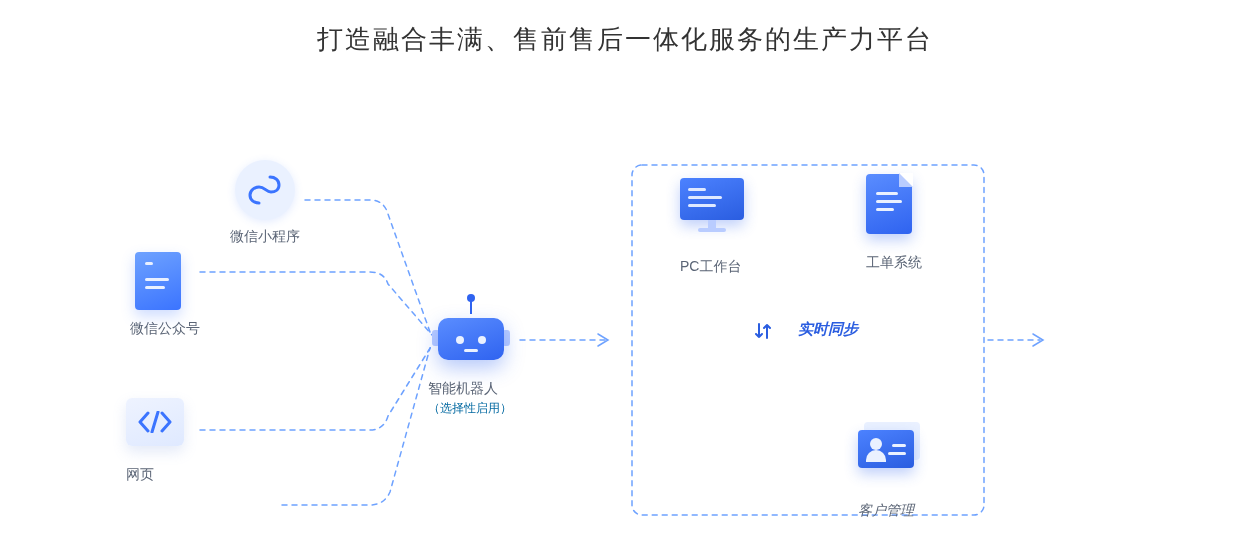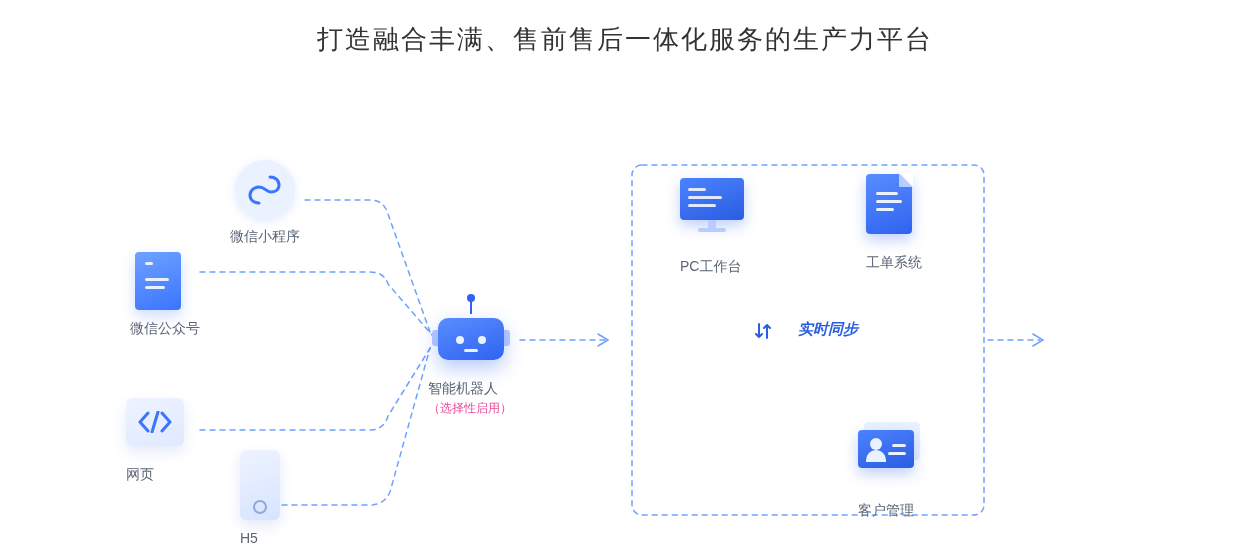--- a/index.html
+++ b/index.html
@@ -2,21 +2,21 @@
 <html><head>
 <meta charset="utf-8">
 <style>
   * { box-sizing: border-box; margin: 0; padding: 0; }
   html, body { width: 1250px; height: 545px; font-family: "PingFang SC","Microsoft YaHei","Helvetica Neue",Arial,sans-serif; background: #fff; color: #333; }
   .stage { position: relative; width: 1250px; height: 545px; overflow: hidden; }
   .title { position: absolute; top: 22px; left: 0; right: 0; text-align: center; font-size: 26px; letter-spacing: 2px; color: #333; }
   svg.connectors { position: absolute; left: 0; top: 0; pointer-events: none; }
   .node { position: absolute; text-align: left; }
   .lbl { font-size: 14px; color: #5b6576; margin-top: 8px; white-space: nowrap; }
-  .sublbl { font-size: 12px; color: #ec4899; margin-top: 2px; }
+  .sublbl { font-size: 12px; color: #0369a1; margin-top: 2px; }
 
   
   .ic { width: 60px; height: 60px; margin: 0 auto; position: relative; }
   .ic-lg { width: 72px; height: 72px; margin: 0 auto; position: relative; }
 
   
   .mp-circle { width: 60px; height: 60px; border-radius: 50%; background: #eaf1ff; position: relative; box-shadow: 0 2px 8px rgba(70,120,255,.15); }
 
   
   .doc { width: 46px; height: 58px; border-radius: 4px; background: linear-gradient(160deg,#6ea2ff,#3b74ff); position: relative; box-shadow: 0 6px 14px rgba(59,116,255,.25); }
@@ -138,26 +138,20 @@
     <div class="ic">
         <div class="webc">
       <svg width="34" height="22" viewBox="0 0 34 22">
             <path d="M10 2 L2 11 L10 20 M24 2 L32 11 L24 20 M20 1 L14 21" stroke="#3b74ff" stroke-width="3" fill="none" stroke-linecap="round" stroke-linejoin="round"></path>
           </svg>
     </div>
       </div>
     <div class="lbl">网页</div>
   </div>
 
-  <div class="node" style="left:240px; top:450px;">
-    <div class="ic" style="height:72px;">
-        <div class="h5"></div>
-      </div>
-    <div class="lbl">H5</div>
-  </div>
 
   <div class="node" style="left:428px; top:300px;">
     <div class="ic-lg" style="width:90px;">
       <div class="robot">
         <span class="ant"></span>
           <span class="ear l"></span>
           <span class="ear r"></span>
         <div class="head">
             <span class="eye l"></span>
             <span class="eye r"></span>
@@ -189,21 +183,21 @@
             <span class="ln l3"></span>
           </div>
           <span class="stand"></span>
           <span class="base"></span>
         </div>
       </div>
     <div class="lbl">PC工作台</div>
   </div>
 
 
-  <div class="node" style="left:858px; top:422px;">
+  <div class="node" style="left:858px; top:422px;font-style:italic;">
     <div class="ic-lg">
         <div class="cust">
           <span class="back"></span>
           <div class="front">
             <span class="avh"></span>
             <span class="avb"></span>
             <span class="ln l1"></span>
             <span class="ln l2"></span>
           </div>
         </div>

